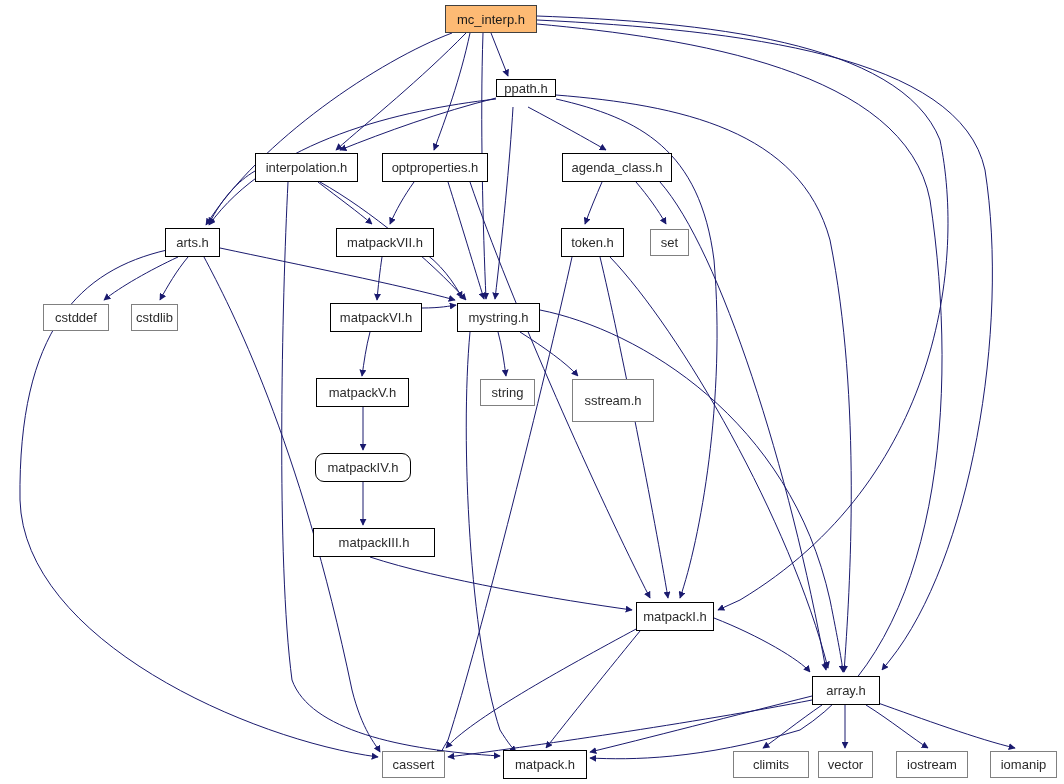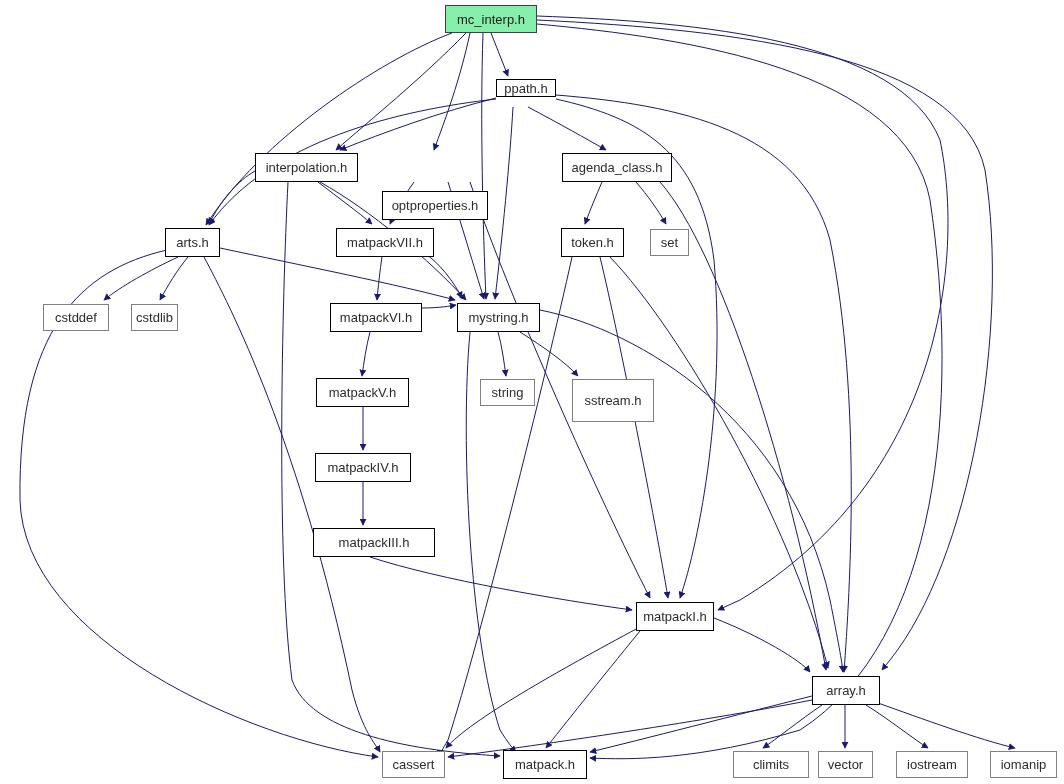--- a/index.html
+++ b/index.html
@@ -17,21 +17,21 @@
     display:flex;align-items:center;justify-content:center;
     font-size:13px;
     line-height:1;
     color:#2b2b2b;
     background:#ffffff;
     border:1px solid #808080;
     white-space:nowrap;
     z-index:5;
   }
   .node.local{ border:1px solid #000000; }
-  .node.root{ background:#86efac; border:1px solid #404040; color:#1a1a1a; }
+  .node.root{ background:#fdba74; border:1px solid #404040; color:#1a1a1a; }
 </style>
 </head>
 <body>
 
 <div id="canvas">
   <svg id="edges" viewBox="0 0 1064 784">
       <defs>
         <marker id="arrow" viewBox="0 0 10 10" refX="9" refY="5" markerWidth="7" markerHeight="7" orient="auto-start-reverse" markerUnits="userSpaceOnUse">
           <path d="M 0 0 L 10 5 L 0 10 z" fill="#1a1a6e"></path>
         </marker>
@@ -91,21 +91,21 @@
     </svg>
 <div class="node root local" style="left: 445px; top: 5px; width: 92px; height: 28px;">
       <span>mc_interp.h</span>
     </div>
     <div class="node local" style="left: 496px; top: 79px; width: 60px; height: 18px;">
       <span>ppath.h</span>
     </div>
     <div class="node local" style="left: 255px; top: 153px; width: 103px; height: 29px;">
       <span>interpolation.h</span>
     </div>
-    <div class="node local" style="left: 382px; top: 153px; width: 106px; height: 29px; margin-top: 38px;">
+    <div class="node local" style="left: 382px; top: 153px; width: 106px; height: 29px;">
       <span>optproperties.h</span>
     </div>
     <div class="node local" style="left: 562px; top: 153px; width: 110px; height: 29px;">
       <span>agenda_class.h</span>
     </div>
     <div class="node local" style="left: 165px; top: 228px; width: 55px; height: 29px;">
       <span>arts.h</span>
     </div>
     <div class="node local" style="left: 336px; top: 228px; width: 98px; height: 29px;">
       <span>matpackVII.h</span>
@@ -130,21 +130,21 @@
     </div>
     <div class="node local" style="left: 316px; top: 378px; width: 93px; height: 29px;">
       <span>matpackV.h</span>
     </div>
     <div class="node system" style="left: 480px; top: 379px; width: 55px; height: 27px;">
       <span>string</span>
     </div>
     <div class="node system" style="left: 558px; top: 379px; width: 82px; height: 43px; margin-left: 14px;">
       <span>sstream.h</span>
     </div>
-    <div class="node local" style="left: 315px; top: 453px; width: 96px; height: 29px;">
+    <div class="node local" style="left: 315px; top: 453px; width: 96px; height: 29px; border-radius: 9px;">
       <span>matpackIV.h</span>
     </div>
     <div class="node local" style="left: 313px; top: 528px; width: 122px; height: 29px;">
       <span>matpackIII.h</span>
     </div>
     <div class="node local" style="left: 636px; top: 602px; width: 78px; height: 29px;">
       <span>matpackI.h</span>
     </div>
     <div class="node local" style="left: 812px; top: 676px; width: 68px; height: 29px;">
       <span>array.h</span>

